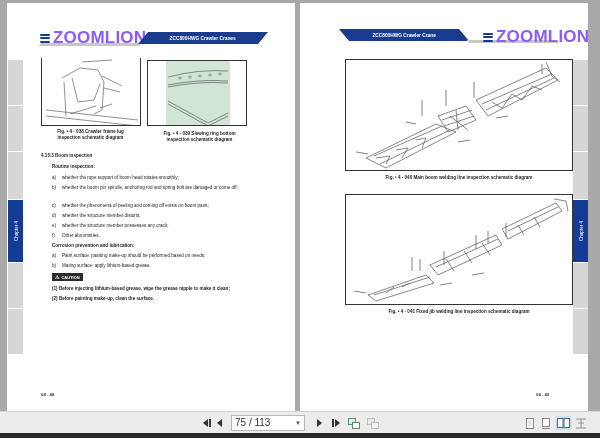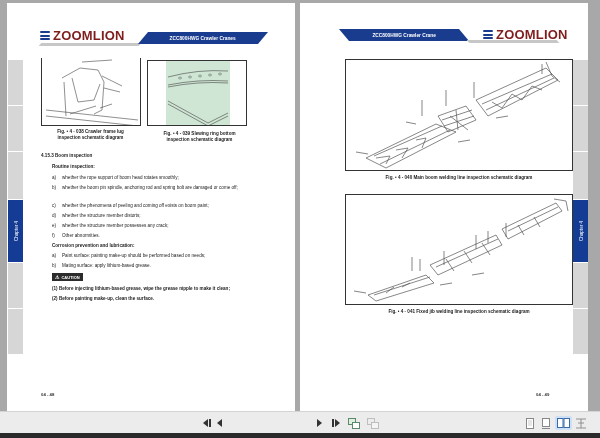--- a/index.html
+++ b/index.html
@@ -3,21 +3,21 @@
 <meta charset="utf-8">
 <style>
   * { box-sizing: border-box; margin: 0; padding: 0; }
   html, body { width: 600px; height: 438px; overflow: hidden; background: #a8a8a8; font-family: "Liberation Sans", sans-serif; }
   .viewer { position: relative; width: 600px; height: 438px; background: #a8a8a8; }
   .page { position: absolute; top: 3px; background: #fff; height: 408px; }
   .page.left { left: 7px; width: 288px; }
   .page.right { left: 300px; width: 288px; }
 
   
-  .logo { position: absolute; display: flex; align-items: center; font-weight: bold; font-size: 13px; color: #7f1d1d; letter-spacing: 0.2px; }
+  .logo { position: absolute; display: flex; align-items: center; font-weight: bold; font-size: 17px; color: #8b5cf6; letter-spacing: 0.2px; }
   .logo .mark { width: 10px; height: 9px; margin-right: 3px; display: inline-block; position: relative; }
   .logo .mark span { position: absolute; left: 0; width: 10px; height: 2px; background: #1a3c8f; border-radius: 1px; }
   .band { position: absolute; height: 12px; background: #1a3c8f; color: #fff; font-size: 4.8px; font-weight: bold; display: flex; align-items: center; justify-content: center; }
   .greyline { position: absolute; height: 3px; background: #c7c7c7; }
 
   
   .tabs { position: absolute; top: 57px; width: 15px; }
   .tab { width: 15px; background: #d6d6d6; margin-bottom: 1px; }
   .tab.active { background: #143c94; position: relative; }
   .tab.active span { position: absolute; left: 50%; top: 50%; transform: translate(-50%,-50%) rotate(-90deg); color: #fff; font-size: 4.5px; white-space: nowrap; }
@@ -247,20 +247,24 @@
     <div class="tbtn" style="left:200px; width:12px;">
       <svg width="9" height="8" viewBox="0 0 9 8">
           <path d="M6 0 L1 4 L6 8 Z M7 0 h2 v8 h-2 Z" fill="#333"></path>
         </svg>
     </div>
     <div class="tbtn" style="left:215px; width:10px;">
       <svg width="6" height="8" viewBox="0 0 6 8">
           <path d="M5 0 L0 4 L5 8 Z" fill="#333"></path>
         </svg>
     </div>
+    <div class="pagebox">
+      <span>75 / 113</span>
+      <span class="dd">▼</span>
+    </div>
     <div class="tbtn" style="left:314px; width:10px;">
       <svg width="6" height="8" viewBox="0 0 6 8">
           <path d="M1 0 L6 4 L1 8 Z" fill="#333"></path>
         </svg>
     </div>
     <div class="tbtn" style="left:330px; width:12px;">
       <svg width="9" height="8" viewBox="0 0 9 8">
           <path d="M0 0 h2 v8 h-2 Z M3 0 L8 4 L3 8 Z" fill="#333"></path>
         </svg>
     </div>

